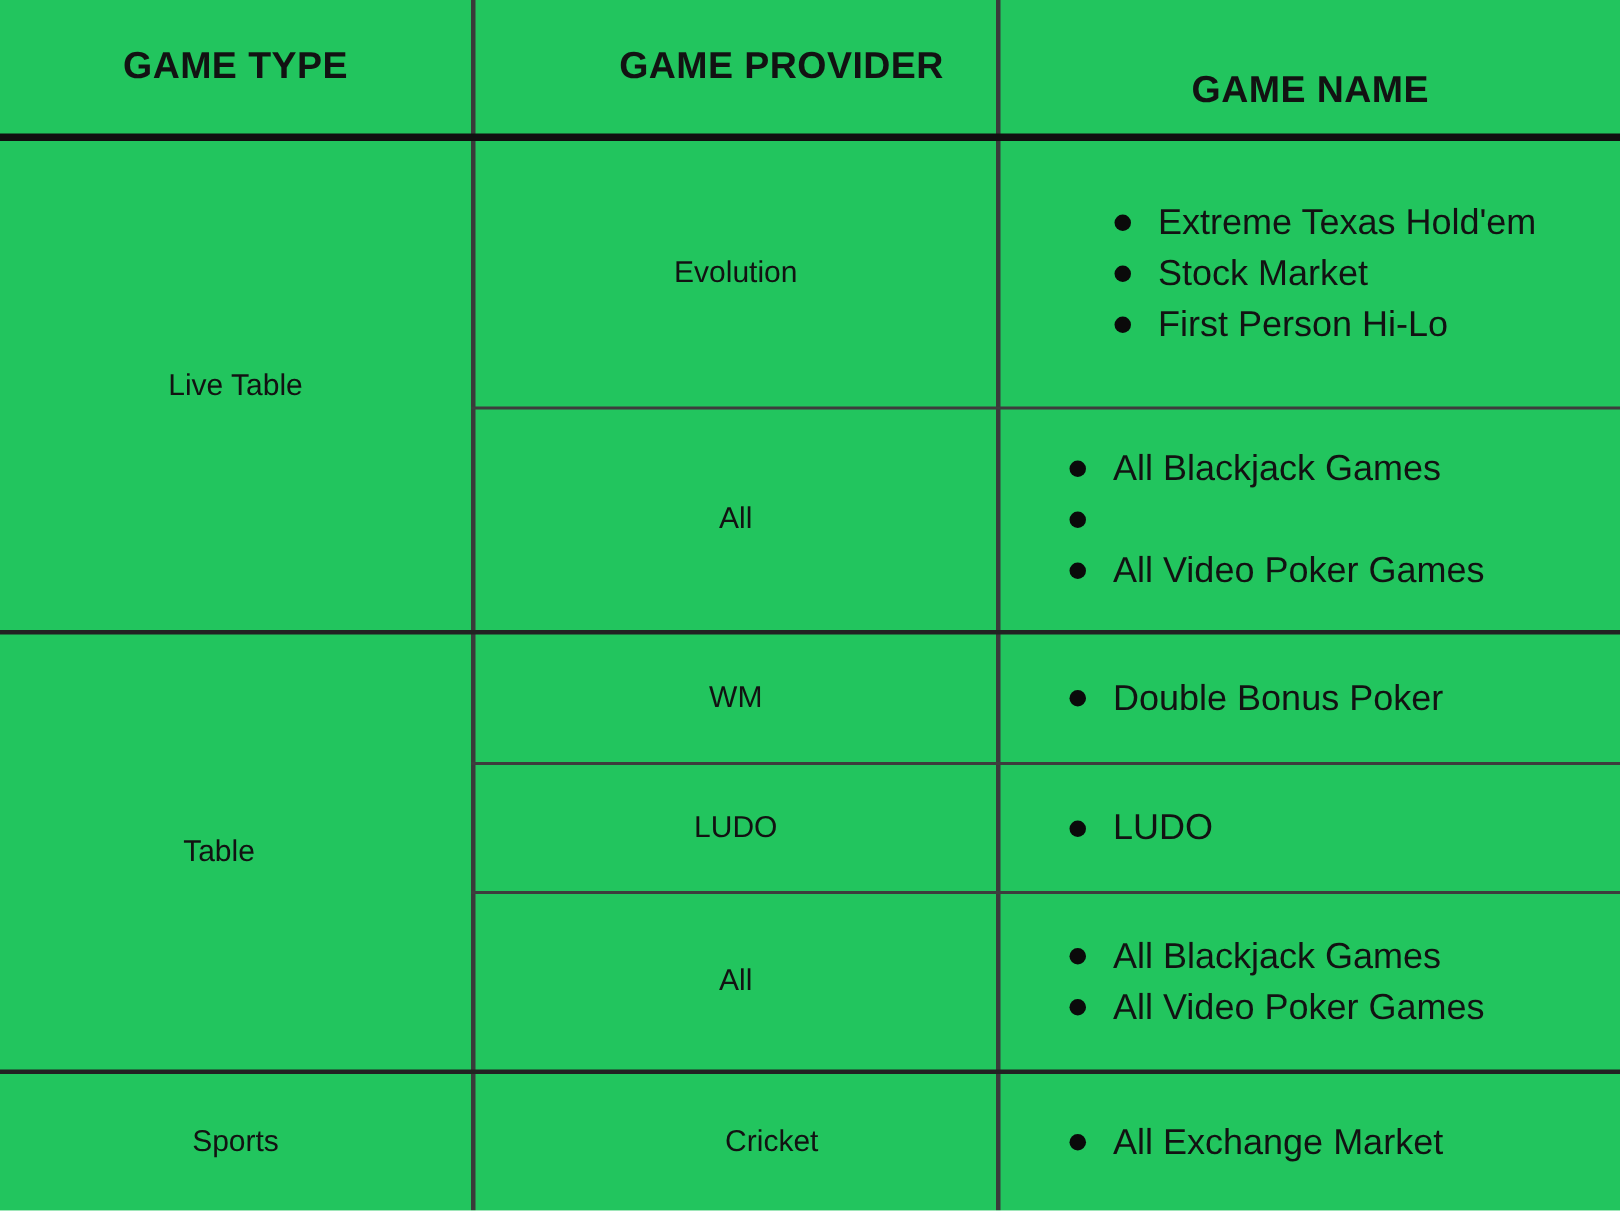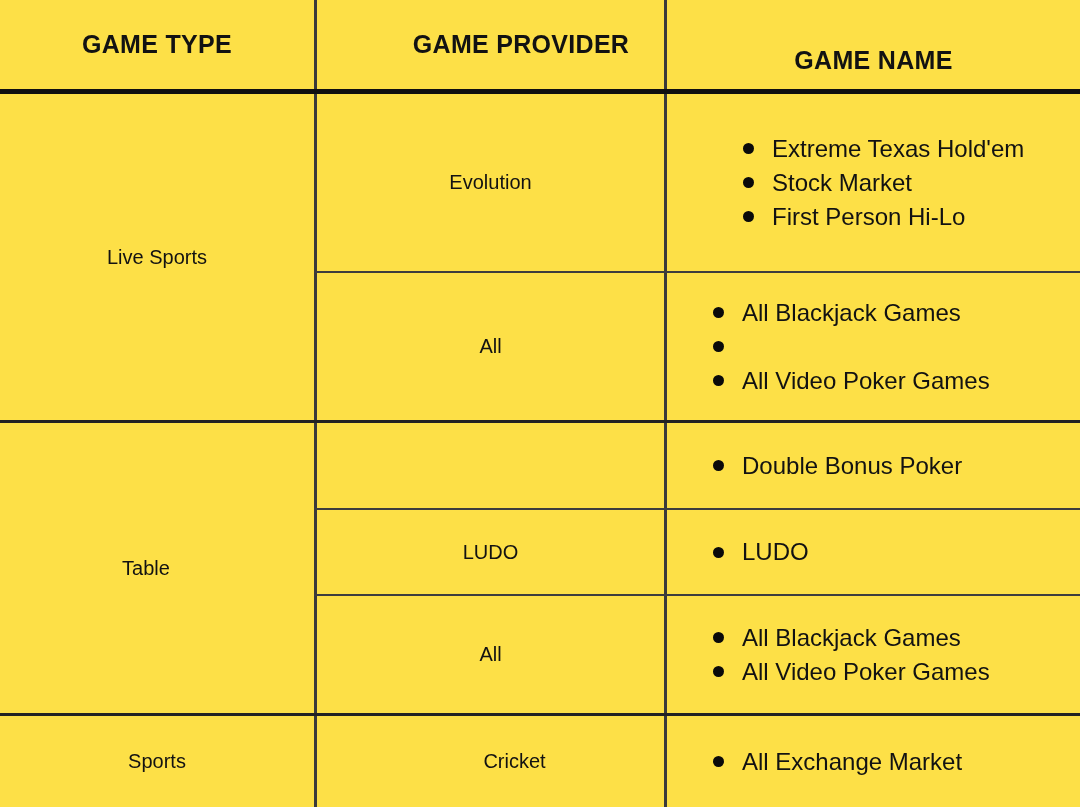--- a/index.html
+++ b/index.html
@@ -3,21 +3,21 @@
 <meta charset="utf-8">
 <style>
   * { margin: 0; padding: 0; box-sizing: border-box; }
   html, body { background: #ffffff; }
   body { font-family: "Liberation Sans", "DejaVu Sans", sans-serif; color: #121212; }
 
   .canvas {
     position: relative;
     width: 1080px;
     height: 807px;
-    background: #fde047;
+    background: #22c55e;
     overflow: hidden;
   }
 
   
   .vline {
     position: absolute;
     top: 0;
     bottom: 0;
     width: 3px;
     background: #3a3a3a;
@@ -109,26 +109,27 @@
   <div class="hline sub1"></div>
   <div class="hline sec1"></div>
   <div class="hline sub2"></div>
   <div class="hline sub3"></div>
   <div class="hline sec2"></div>
 
   <div class="cell header-cell hc1">GAME TYPE</div>
   <div class="cell header-cell hc2">GAME PROVIDER</div>
   <div class="cell header-cell hc3">GAME NAME</div>
 
-  <div class="cell body-cell type-live-casino">Live Sports</div>
+  <div class="cell body-cell type-live-casino">Live Table</div>
   <div class="cell body-cell type-table">Table</div>
   <div class="cell body-cell type-sports">Sports</div>
 
   <div class="cell body-cell prov-evolution">Evolution</div>
   <div class="cell body-cell prov-all-lc">All</div>
+  <div class="cell body-cell prov-wm">WM</div>
   <div class="cell body-cell prov-ludo">LUDO</div>
   <div class="cell body-cell prov-all-tbl">All</div>
   <div class="cell body-cell prov-cricket">Cricket</div>
 
   <div class="games games-evolution">
     <div class="game-line">
       <span class="bullet"></span>
       <span>Extreme Texas Hold'em</span>
     </div>
     <div class="game-line">

